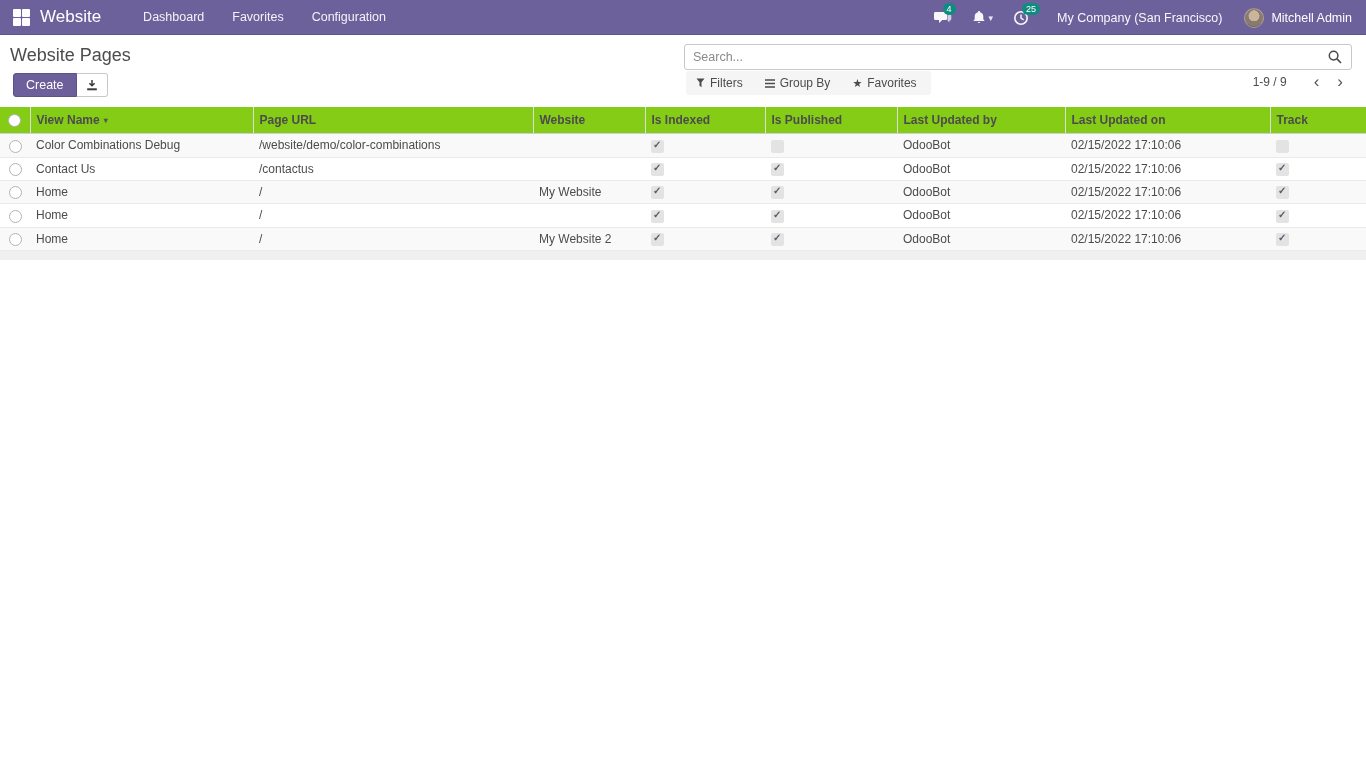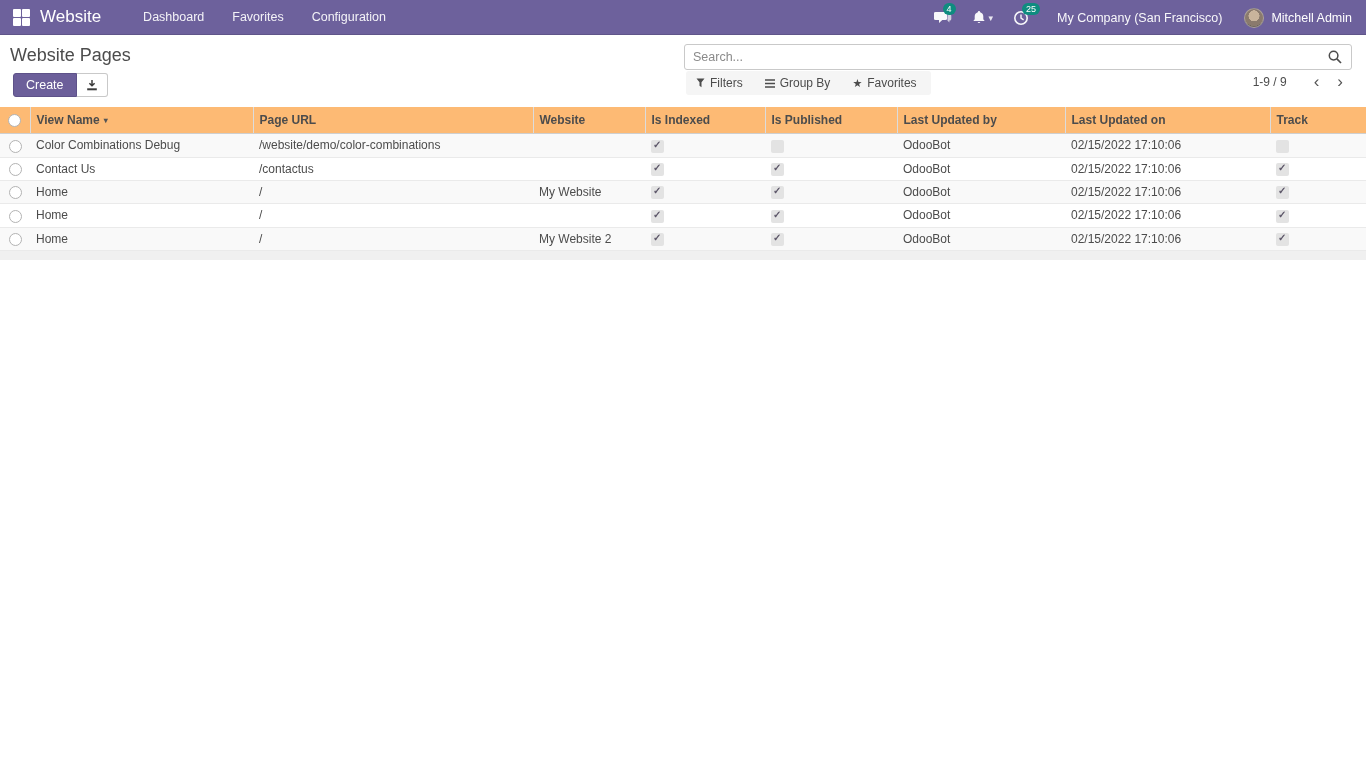--- a/index.html
+++ b/index.html
@@ -45,21 +45,21 @@
   .filter-item { display:flex; align-items:center; font-size:12px; color:#4c4c4c; margin-right:22px; cursor:pointer; }
   .filter-item:last-child { margin-right:4px; }
   .filter-item .glyph { margin-right:5px; color:#4c4c4c; display:flex; align-items:center; }
 
   .pager { position:absolute; right:14px; top:38px; display:flex; align-items:center; }
   .pager-value { font-size:12px; color:#4c4c4c; margin-right:18px; }
   .pager-btn { font-size:17px; color:#555; padding:0 9px; cursor:pointer; line-height:18px; }
 
   
   table { width:1366px; border-collapse:collapse; table-layout:fixed; }
-  thead th { background:#fdba74; border-bottom:1px solid #cfcfcf; border-left:1px solid #dcdcdc;
+  thead th { background:#84cc16; border-bottom:1px solid #cfcfcf; border-left:1px solid #dcdcdc;
              font-size:12px; color:#4c4c4c; text-align:left; font-weight:bold;
              padding:6px 5px 6px 6px; height:24px; white-space:nowrap; overflow:hidden; cursor:pointer; }
   thead th:first-child { border-left:none; cursor:default; }
   tbody td { font-size:12px; color:#4c4c4c; padding:4px 5px 4px 6px; height:22px;
              border-bottom:1px solid #eaeaea; white-space:nowrap; overflow:hidden; }
   tbody tr:nth-child(odd) td { background:#f9f9f9; }
   tbody tr { cursor:pointer; }
   .c-select { text-align:center; padding-left:0; padding-right:0; }
   .sort-caret { font-size:8px; color:#555; margin-left:4px; vertical-align:1px; }
 

